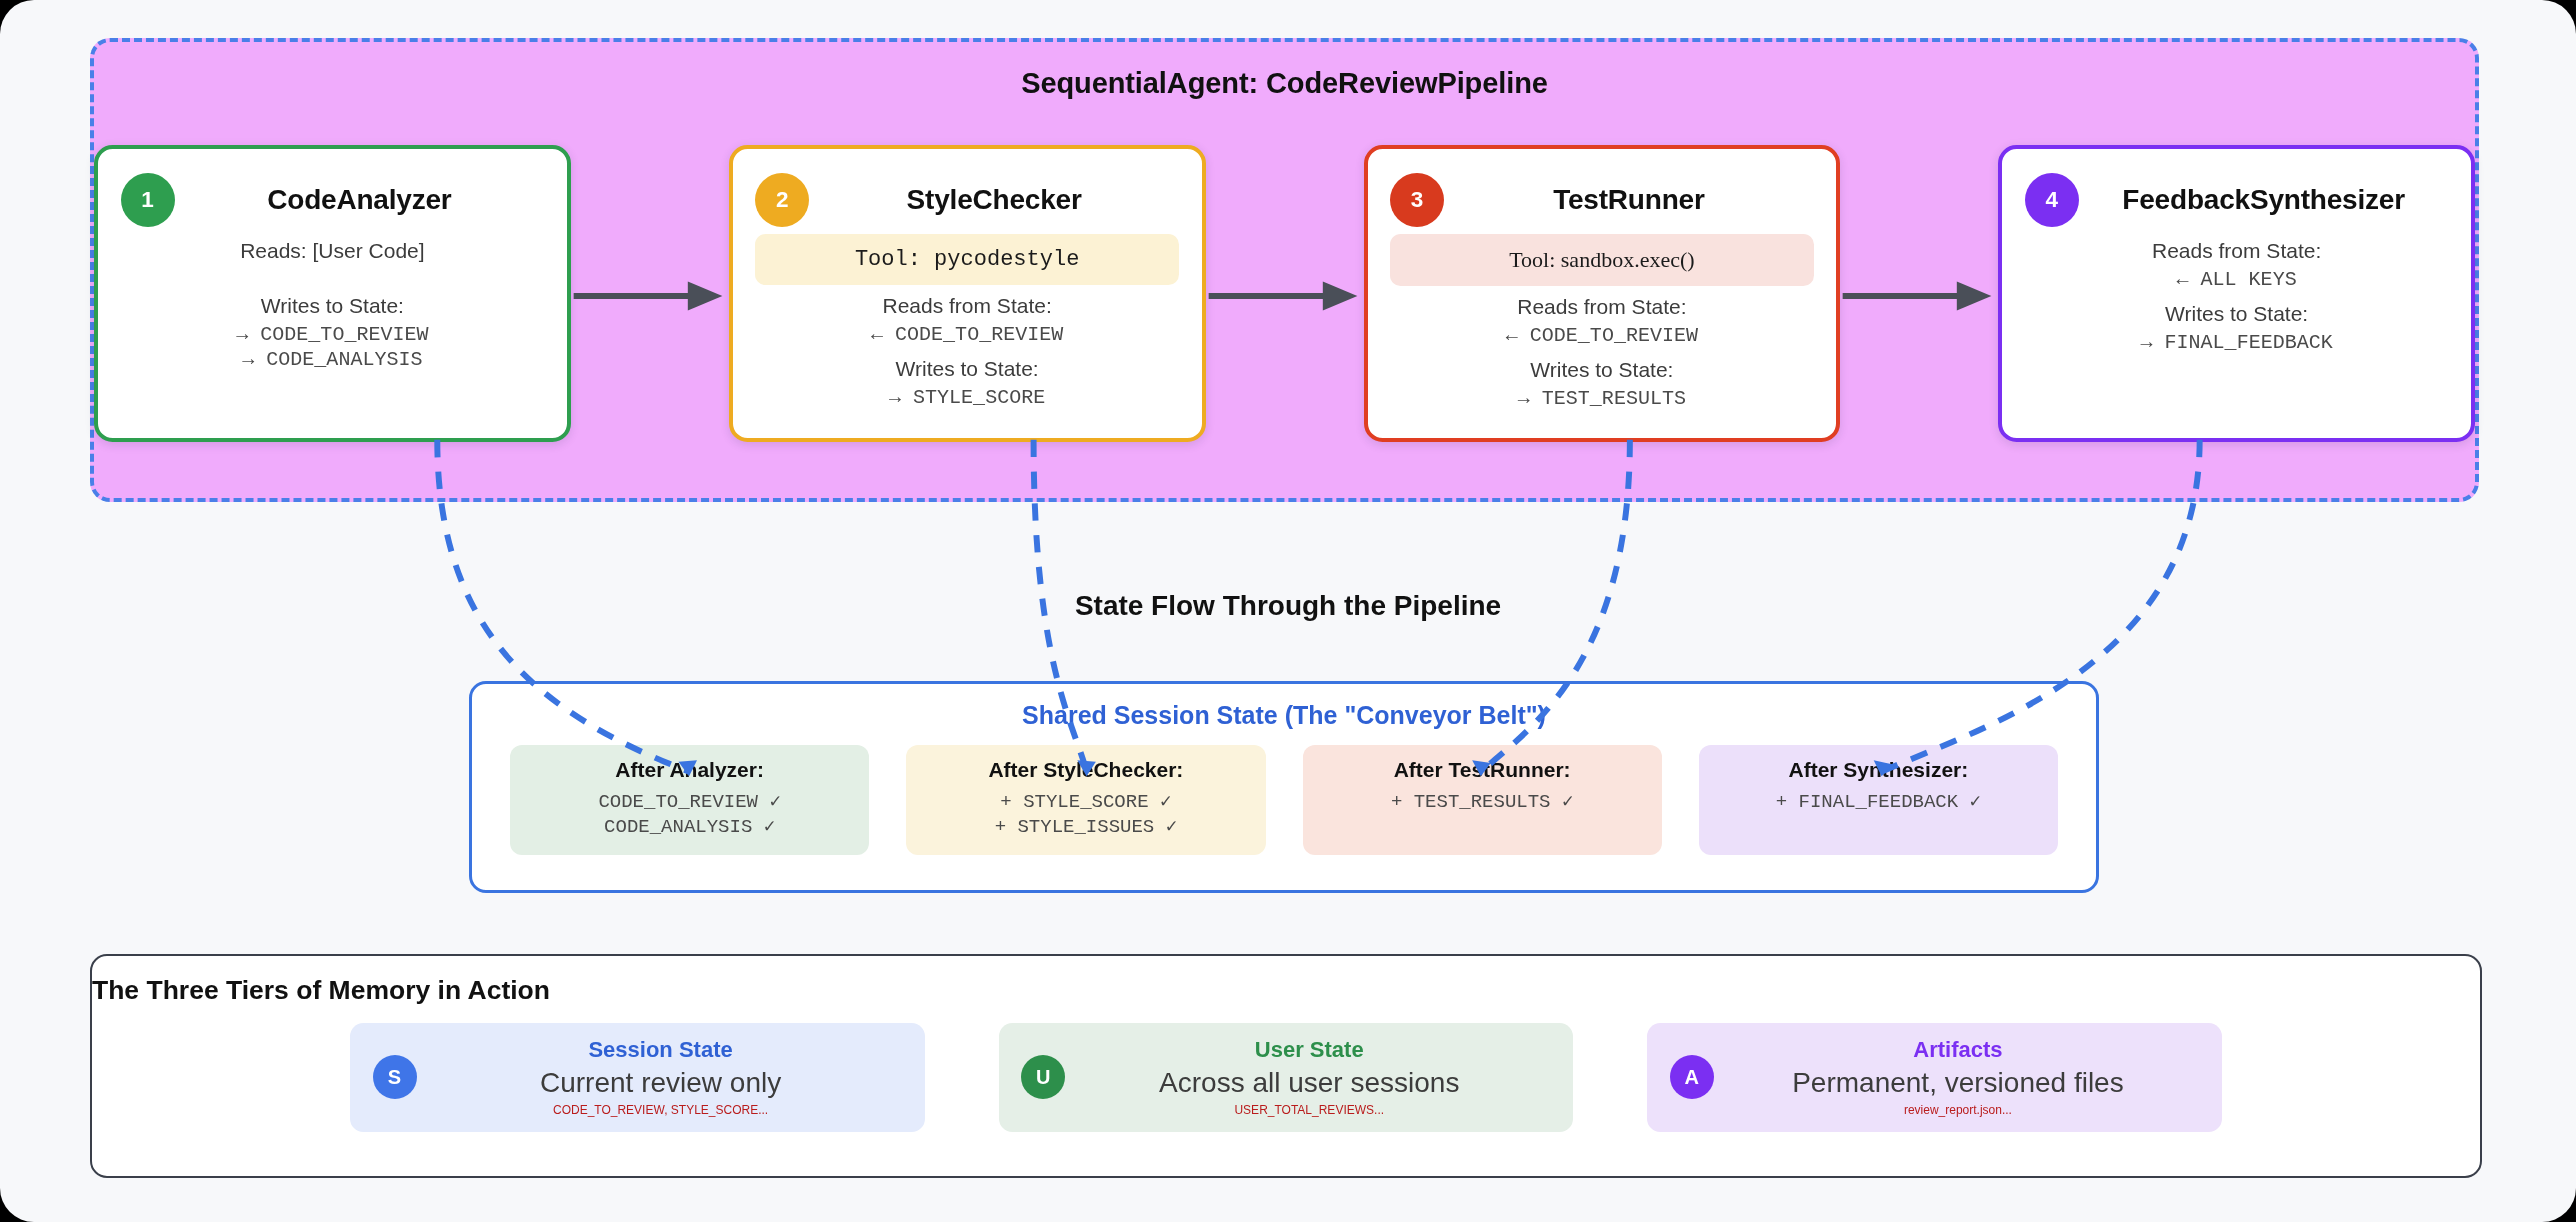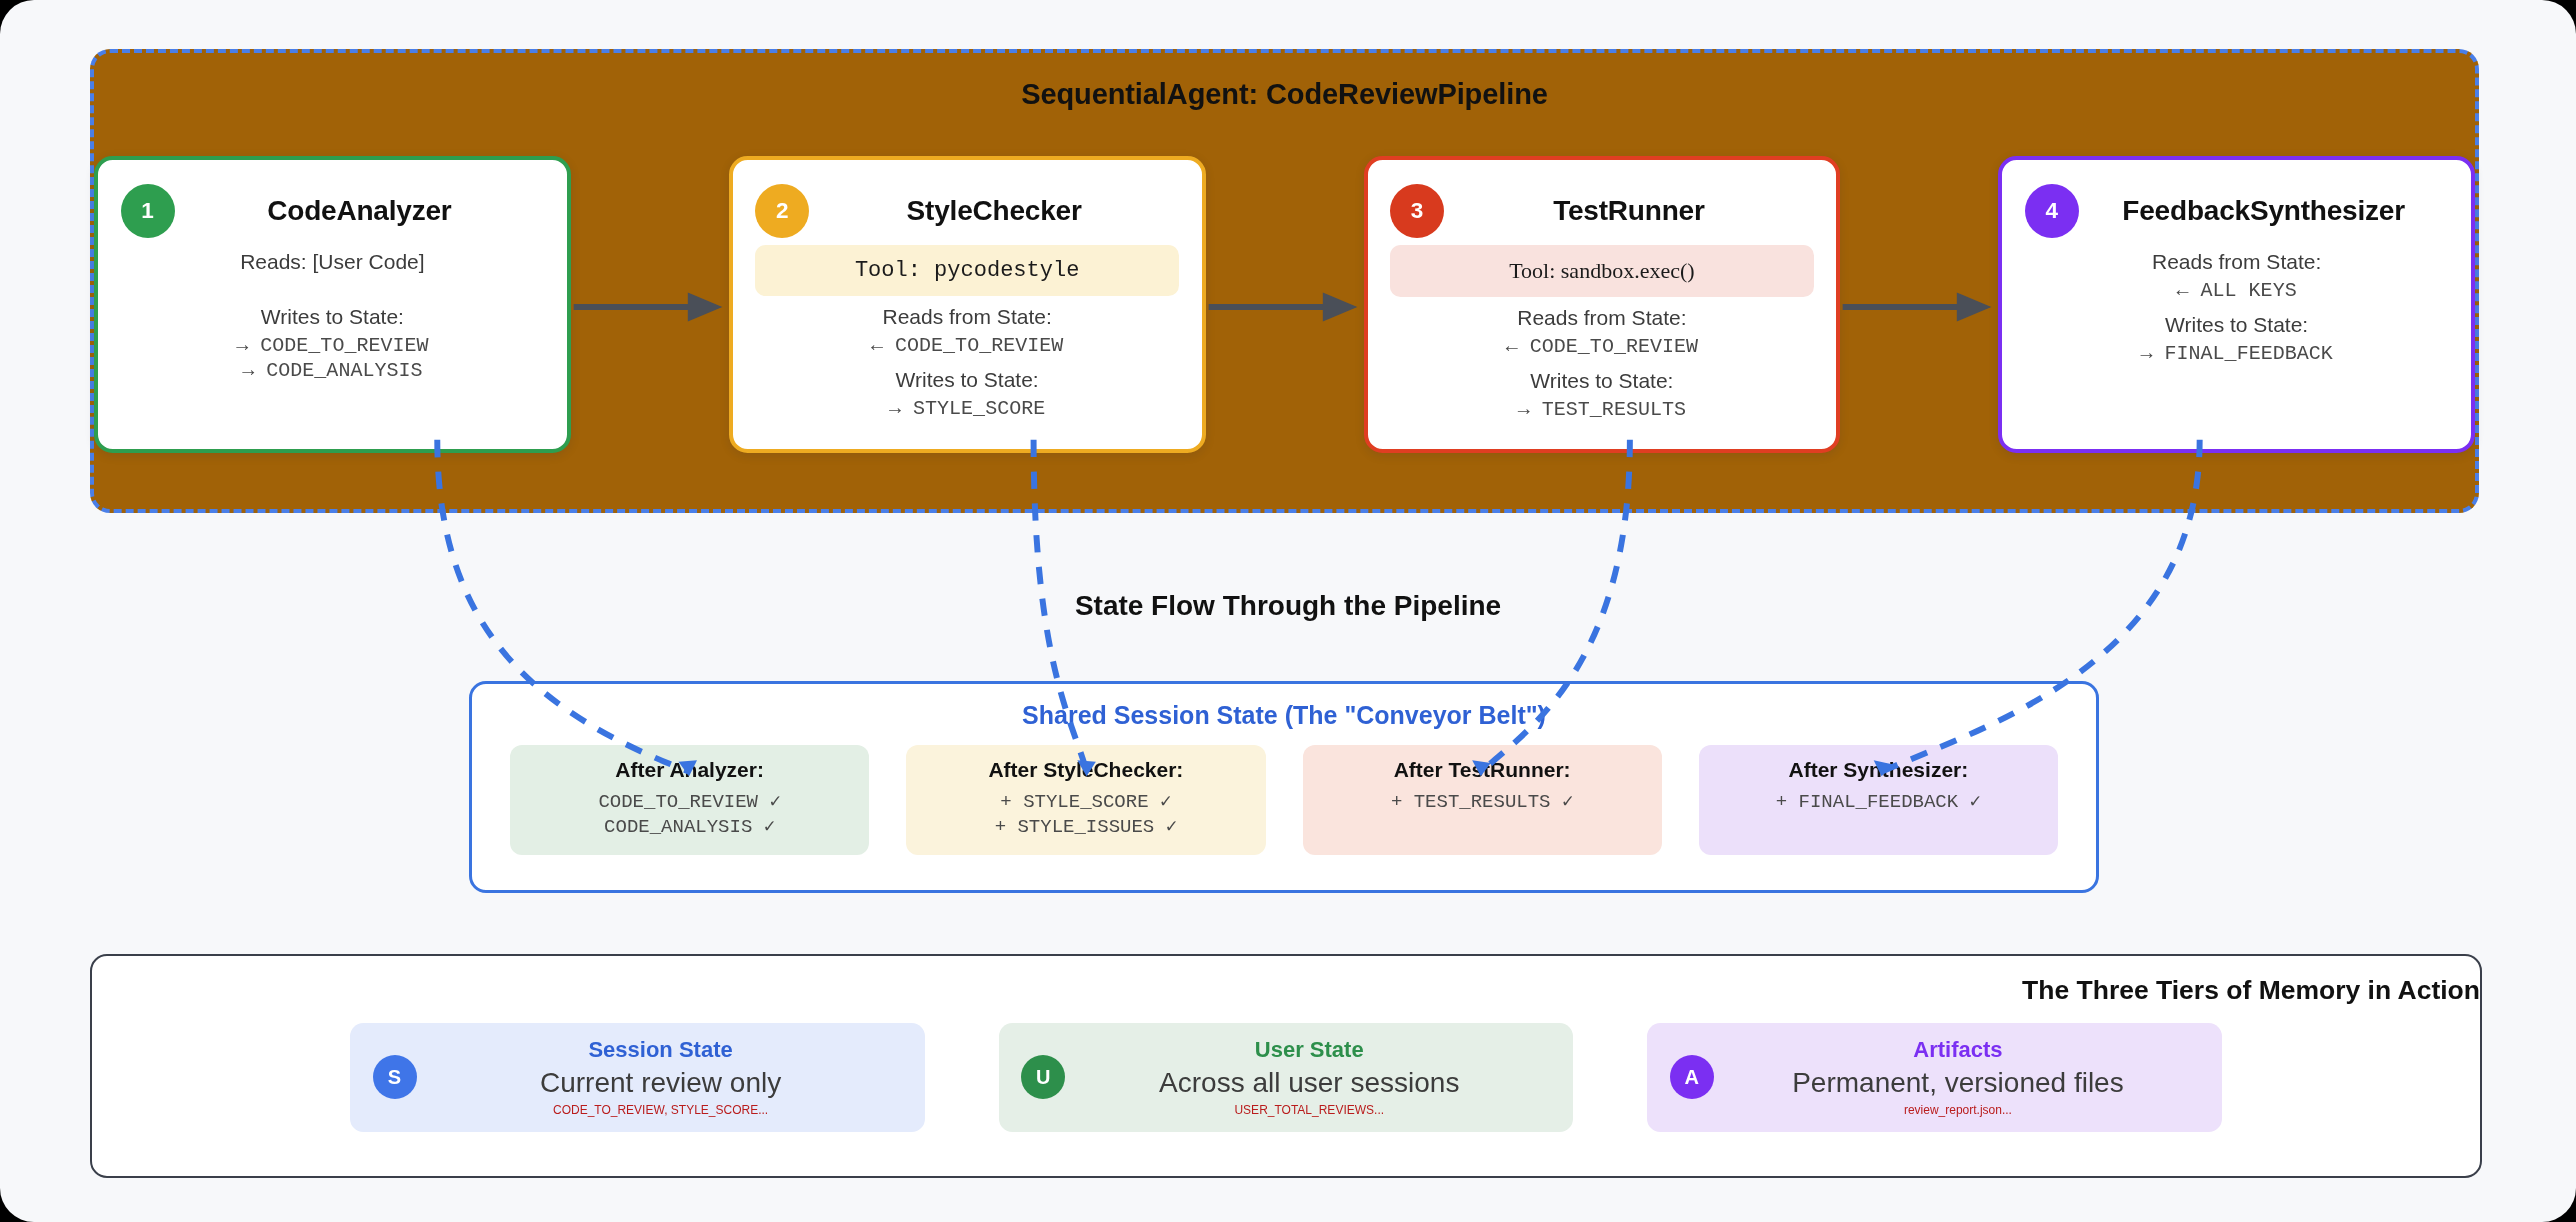--- a/index.html
+++ b/index.html
@@ -26,23 +26,23 @@
     position: absolute;
     left: 0; top: 0;
     width: 2576px; height: 1222px;
     pointer-events: none;
     z-index: 5;
   }
 
   
   .pipeline {
     position: absolute;
-    left: 90px; top: 49px;
+    left: 90px; top: 38px;
     width: 2389px; height: 464px;
-    background: #a16207;
+    background: #f0abfc;
     border: 4px dashed #4a7fe8;
     border-radius: 20px;
     box-sizing: border-box;
     z-index: 2;
   }
   .pipeline-title {
     position: absolute;
     left: 0; right: 0; top: 25px;
     text-align: center;
     font-size: 29px;
@@ -219,21 +219,21 @@
     position: absolute;
     left: 90px; top: 954px;
     width: 2392px; height: 224px;
     background: #ffffff;
     border: 2.7px solid #3a3f4a;
     border-radius: 17px;
     box-sizing: border-box;
     z-index: 3;
   }
   .memory-title {
-    text-align: right;
+    text-align: left;
     font-size: 26.5px;
     font-weight: bold;
     color: #111;
     margin-top: 18.6px;
   }
   .tiers-row {
     display: flex;
     justify-content: center;
     gap: 74px;
     margin-top: 17px;

